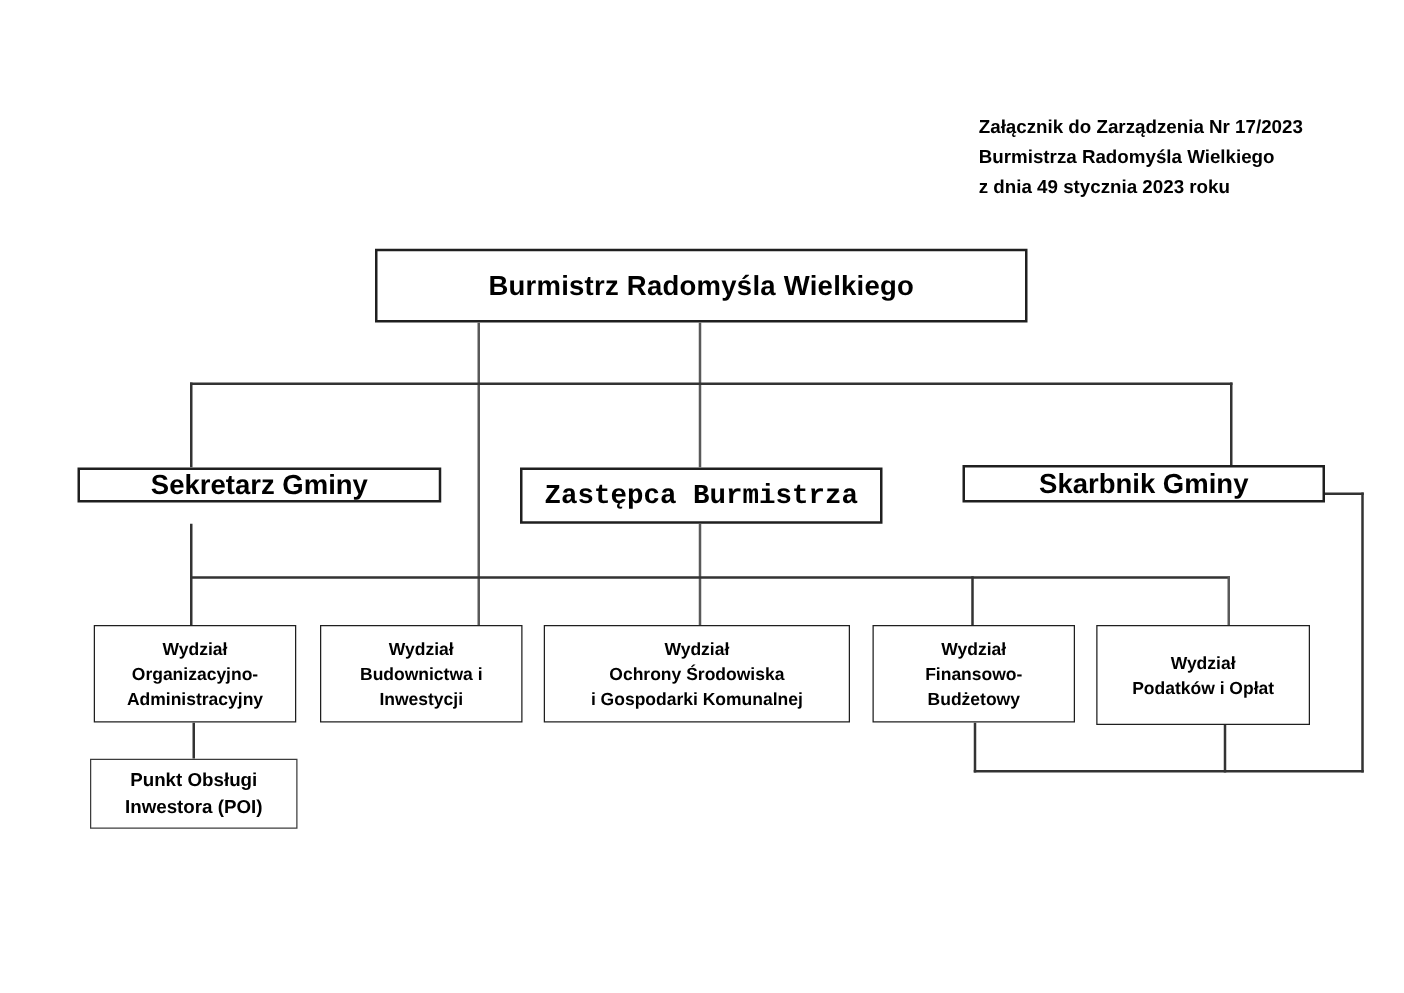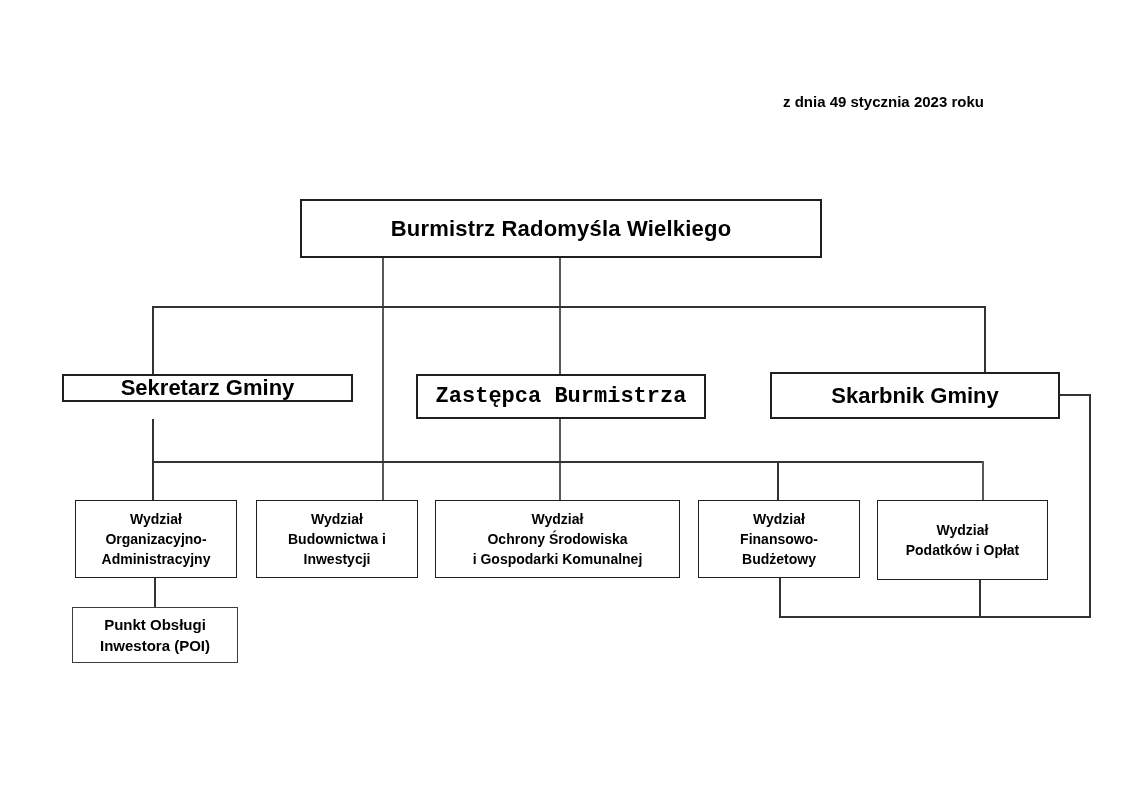--- a/index.html
+++ b/index.html
@@ -49,20 +49,22 @@
     z-index: 1;
   }
   .line.thin { background: #333333; }
 </style>
 </head>
 <body>
 
 <div id="canvas">
 
   <div class="annotation">
+    <div>Załącznik do Zarządzenia Nr 17/2023</div>
+    <div>Burmistrza Radomyśla Wielkiego</div>
     <div>z dnia 49 stycznia 2023 roku</div>
   </div>
 
   <div class="line" style="left:382px; top:258px; width:2px; height:242px;"></div>
   <div class="line" style="left:559px; top:258px; width:2px; height:116px;"></div>
   <div class="line thin" style="left:152px; top:306px; width:834px; height:2px;"></div>
   <div class="line thin" style="left:152px; top:306px; width:2px; height:68px;"></div>
   <div class="line thin" style="left:984px; top:306px; width:2px; height:66px;"></div>
   <div class="line thin" style="left:152px; top:419px; width:2px; height:81px;"></div>
   <div class="line" style="left:559px; top:419px; width:2px; height:81px;"></div>
@@ -79,21 +81,21 @@
   <div class="node root" style="left:300px; top:199px; width:522px; height:59px;">
     <span>Burmistrz Radomyśla Wielkiego</span>
   </div>
 
   <div class="node exec" style="left:62px; top:374px; width:291px; height:28px;">
     <span>Sekretarz Gminy</span>
   </div>
   <div class="node exec" style="left:416px; top:374px; width:290px; height:45px;font-family:Liberation Mono, monospace;">
     <span>Zastępca Burmistrza</span>
   </div>
-  <div class="node exec" style="left:770px; top:372px; width:290px; height:47px;">
+  <div class="node exec" style="left:770px; top:372px; width:290px; height:30px;">
     <span>Skarbnik Gminy</span>
   </div>
 
   <div class="node dept" style="left:75px; top:500px; width:162px; height:78px;">
     <span>Wydział
 Organizacyjno-
 Administracyjny</span>
   </div>
   <div class="node dept" style="left:256px; top:500px; width:162px; height:78px;">
     <span>Wydział

